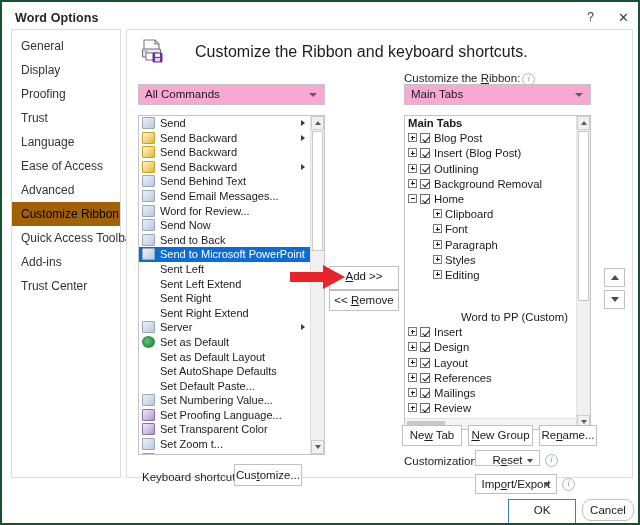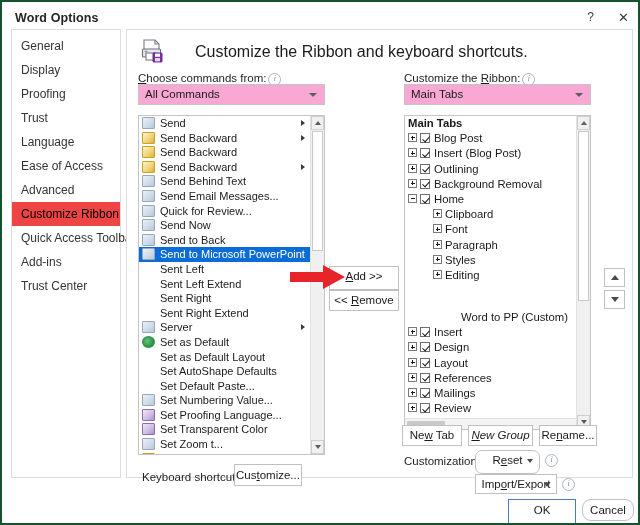--- a/index.html
+++ b/index.html
@@ -66,21 +66,21 @@
     height: 24px;
     line-height: 24px;
     padding-left: 9px;
     font-size: 12px;
     color: #333333;
     white-space: nowrap;
     cursor: default;
     user-select: none;
   }
   .nav-item.selected {
-    background: #ef4444;
+    background: #a16207;
     color: #000000;
   }
   .nav-gap { height: 4px; }
 
   
   #panel {
     position: absolute;
     left: 124px; top: 27px;
     width: 507px; height: 449px;
     border: 1px solid #dcdcdc;
@@ -369,31 +369,31 @@
     left: 6px; top: 6px;
     width: 0; height: 0;
     border-left: 4px solid transparent;
     border-right: 4px solid transparent;
   }
   #btn-up .tri { border-bottom: 5px solid #4a4a4a; }
   #btn-down .tri { border-top: 5px solid #4a4a4a; }
 
   
   #btn-newtab   { left: 400px; top: 423px; width: 60px; height: 21px; line-height: 19px; }
-  #btn-newgroup { left: 466px; top: 423px; width: 65px; height: 21px; line-height: 19px; font-style: italic; }
+  #btn-newgroup { left: 466px; top: 423px; width: 65px; height: 21px; line-height: 19px; }
   #btn-rename   { left: 537px; top: 423px; width: 58px; height: 21px; line-height: 19px; }
 
   #lbl-customizations {
     position: absolute;
     left: 402px; top: 453px;
     font-size: 11.5px;
     color: #1f1f1f;
     white-space: nowrap;
   }
-  #btn-reset { left: 473px; top: 448px; width: 65px; height: 24px; line-height: 18px; border-radius: 7px; }
+  #btn-reset { left: 473px; top: 448px; width: 65px; height: 16px; line-height: 18px; }
   #btn-impexp { left: 473px; top: 472px; width: 82px; height: 20px; line-height: 18px; }
   .btn .dd {
     position: absolute;
     right: 6px; top: 8px;
     width: 0; height: 0;
     border-left: 3.5px solid transparent;
     border-right: 3.5px solid transparent;
     border-top: 4px solid #4a4a4a;
   }
   .info-std {
@@ -469,23 +469,20 @@
       <rect x="2.5" y="11" width="18" height="8" rx="1" fill="#e9e9ef" stroke="#6f6f80" stroke-width="1.1"></rect>
       <rect x="6" y="15" width="11" height="7" fill="#ffffff" stroke="#6f6f80" stroke-width="1"></rect>
       <rect x="4.5" y="12.6" width="3" height="1.6" fill="#9a9aac"></rect>
       <rect x="13" y="15" width="9" height="9" rx="0.6" fill="#7b2fa8" stroke="#5d2182" stroke-width="0.9"></rect>
       <rect x="15" y="15.6" width="5" height="3.2" fill="#ffffff"></rect>
       <rect x="15" y="20" width="5" height="3.4" fill="#e2d4ee"></rect>
     </svg>
   </div>
   <div id="hdr-title">Customize the Ribbon and keyboard shortcuts.</div>
 
-  <div class="field-label" id="lbl-choose">
-    <span class="ul">C</span><span>hoose commands from:</span><span class="info-icon">i</span>
-  </div>
   <div class="combo" id="combo-choose">
     <span class="cval">All Commands</span>
     <span class="carrow"></span>
   </div>
 
   <div class="field-label" id="lbl-customize">
     <span>Customize the </span><span class="ul">R</span><span>ibbon:</span><span class="info-icon">i</span>
   </div>
   <div class="combo" id="combo-customize">
     <span class="cval">Main Tabs</span>
@@ -493,21 +490,21 @@
   </div>
 
   <div class="listbox" id="list-left">
     <div class="lb-inner" id="left-rows">
         <div class="row"><span class="cmd-ico"></span><span class="lbl">Send</span><span class="submenu-arrow"></span></div>
         <div class="row"><span class="cmd-ico gold"></span><span class="lbl">Send Backward</span><span class="submenu-arrow"></span></div>
         <div class="row"><span class="cmd-ico gold"></span><span class="lbl">Send Backward</span></div>
         <div class="row"><span class="cmd-ico gold"></span><span class="lbl">Send Backward</span><span class="submenu-arrow"></span></div>
         <div class="row"><span class="cmd-ico"></span><span class="lbl">Send Behind Text</span></div>
         <div class="row"><span class="cmd-ico"></span><span class="lbl">Send Email Messages...</span></div>
-        <div class="row"><span class="cmd-ico"></span><span class="lbl">Quick for Review...</span></div>
+        <div class="row"><span class="cmd-ico"></span><span class="lbl">Word for Review...</span></div>
         <div class="row"><span class="cmd-ico"></span><span class="lbl">Send Now</span></div>
         <div class="row"><span class="cmd-ico"></span><span class="lbl">Send to Back</span></div>
         <div class="row sel-blue"><span class="cmd-ico"></span><span class="lbl">Send to Microsoft PowerPoint</span></div>
         <div class="row"><span class="cmd-ico none"></span><span class="lbl">Sent Left</span></div>
         <div class="row"><span class="cmd-ico none"></span><span class="lbl">Sent Left Extend</span></div>
         <div class="row"><span class="cmd-ico none"></span><span class="lbl">Sent Right</span></div>
         <div class="row"><span class="cmd-ico none"></span><span class="lbl">Sent Right Extend</span></div>
         <div class="row"><span class="cmd-ico"></span><span class="lbl">Server</span><span class="submenu-arrow"></span></div>
         <div class="row"><span class="cmd-ico green"></span><span class="lbl">Set as Default</span></div>
         <div class="row"><span class="cmd-ico none"></span><span class="lbl">Set as Default Layout</span></div>

